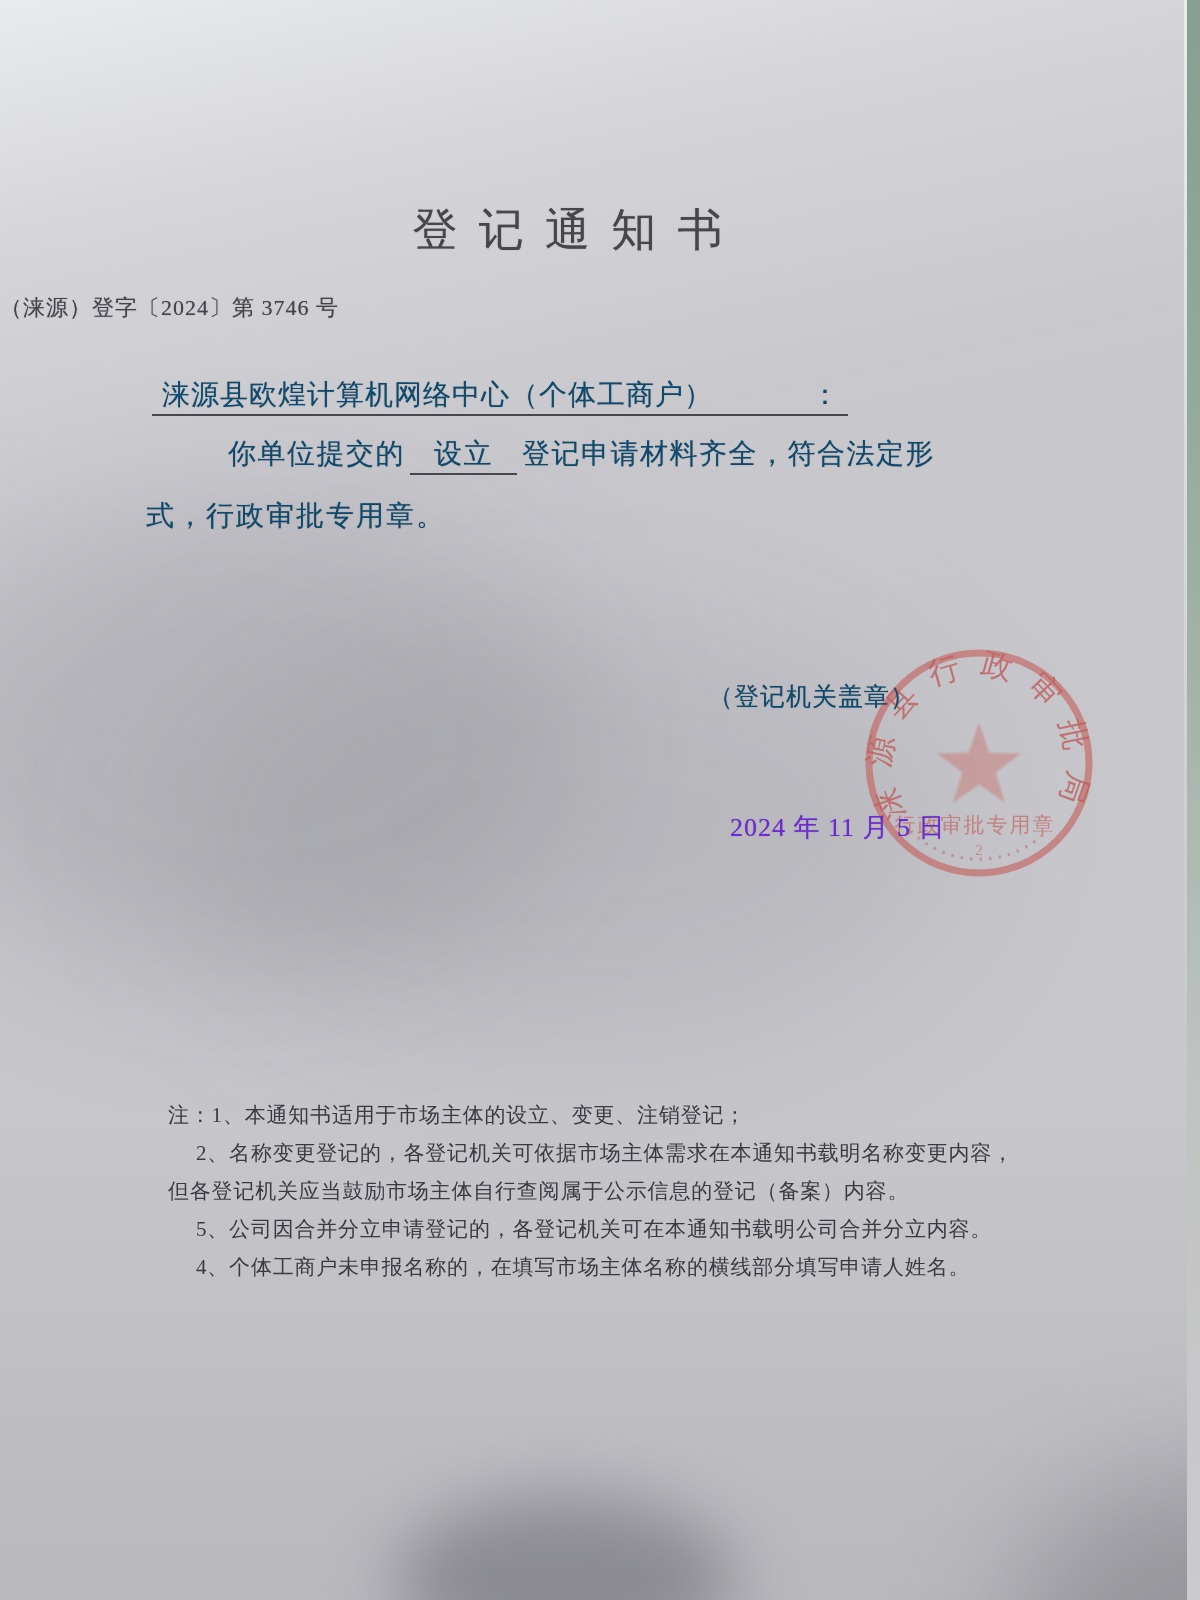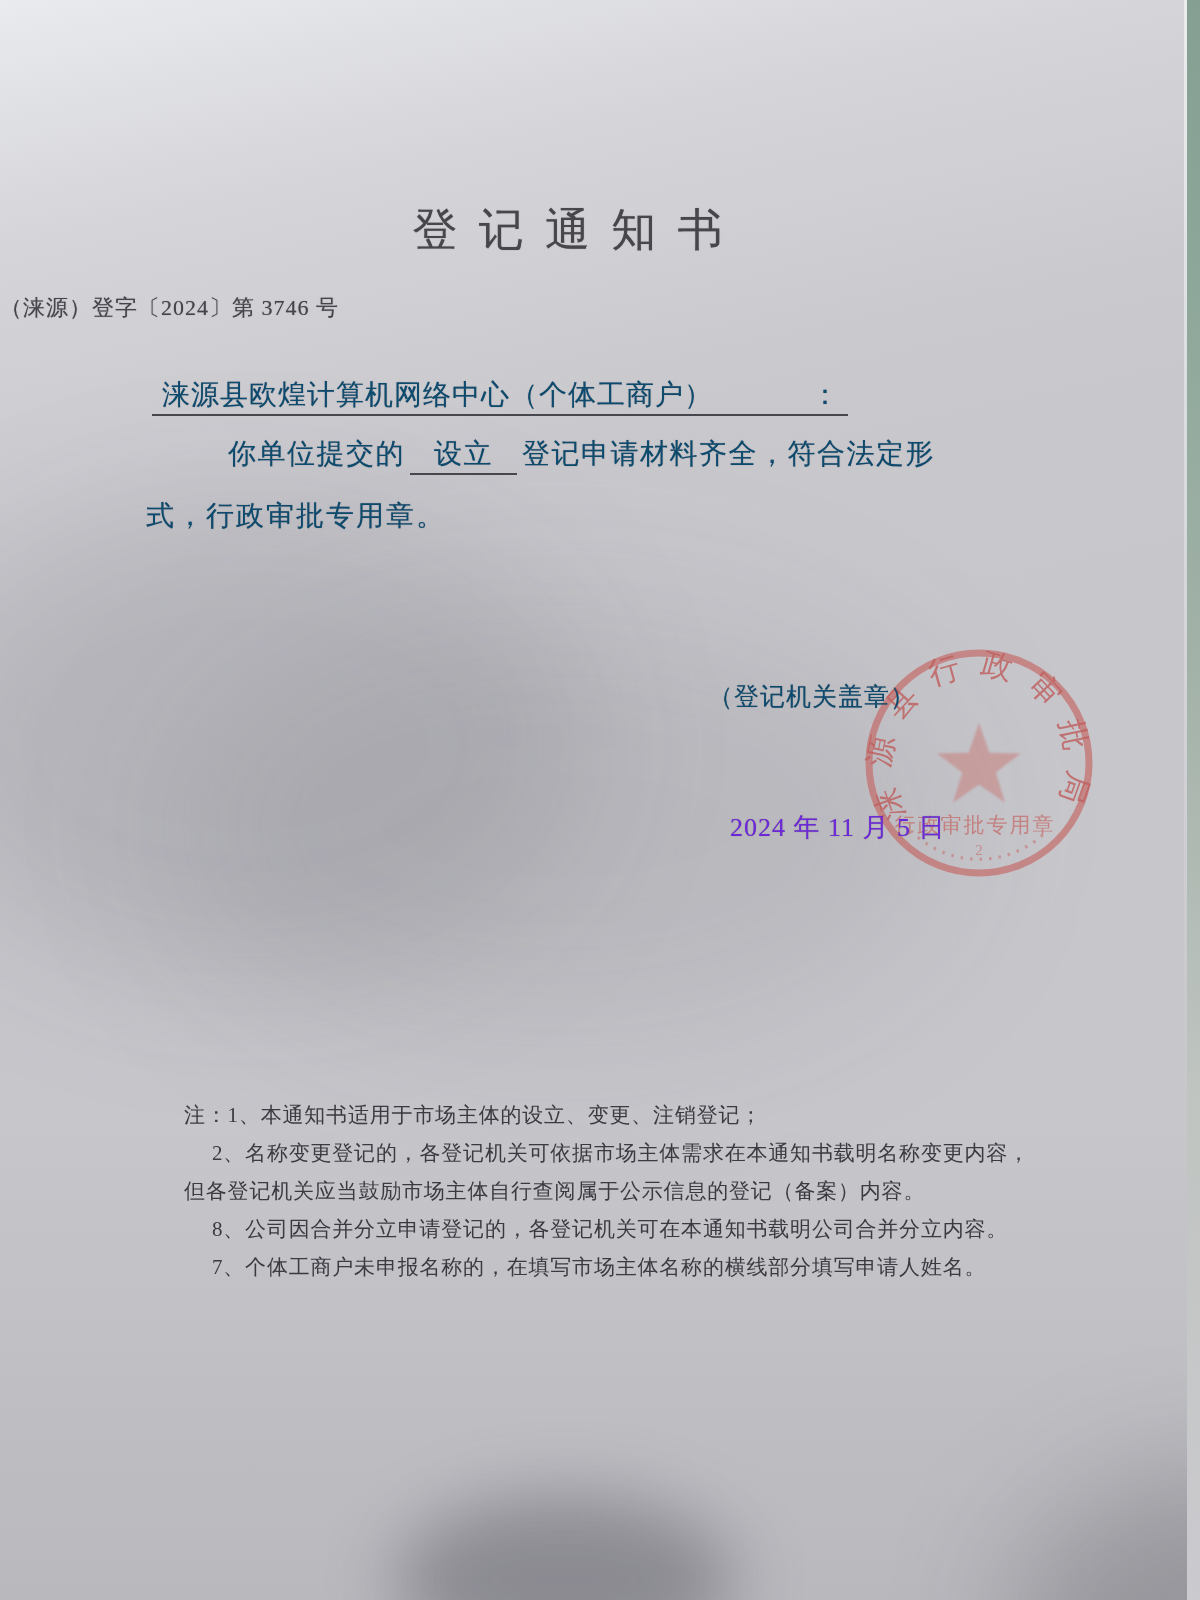--- a/index.html
+++ b/index.html
@@ -58,21 +58,21 @@
     padding:0 24px 2px 24px;margin:4px 5px;line-height:1.2;
   }
   .body-line2{position:absolute;top:497px;left:146px;z-index:3;font-size:28px;letter-spacing:2px;white-space:nowrap;}
   .seal-caption{position:absolute;top:680px;left:708px;z-index:4;font-size:25px;letter-spacing:1px;white-space:nowrap;}
   .date-line{position:absolute;top:810px;left:730px;z-index:4;font-size:26px;letter-spacing:1px;color:#6d28d9;white-space:nowrap;}
   
   .seal{position:absolute;left:857px;top:641px;width:244px;height:244px;z-index:3;opacity:0.93;}
   
   .notes{
     position:absolute;top:1096px;left:168px;width:910px;z-index:3;
-    font-size:21px;line-height:38px;color:#3b3a40;letter-spacing:0.8px;margin-left:16px;
+    font-size:21px;line-height:38px;color:#3b3a40;letter-spacing:0.8px;
   }
   .notes .indent{padding-left:28px;}
 </style>
 </head>
 <body>
 
 <div id="page">
 
   <div class="light-top"></div>
   <div class="shade shade-mid-left"></div>
@@ -110,17 +110,17 @@
     </text>
     <text x="118" y="191" text-anchor="middle" font-size="21" letter-spacing="2" fill="#c4615e" opacity="0.72" font-family="Liberation Serif, DejaVu Serif, serif">行政审批专用章</text>
     <text x="122" y="214" text-anchor="middle" font-size="15" fill="#c4615e" opacity="0.6" font-family="Liberation Serif, DejaVu Serif, serif">2</text>
     <path d="M 54 190 A 96 96 0 0 0 190 190" fill="none" stroke="#c4615e" stroke-width="3.2" stroke-dasharray="2.5 7" opacity="0.5"></path>
   </svg>
 
   <div class="notes">
     <div>注：1、本通知书适用于市场主体的设立、变更、注销登记；</div>
     <div class="indent">2、名称变更登记的，各登记机关可依据市场主体需求在本通知书载明名称变更内容，</div>
     <div>但各登记机关应当鼓励市场主体自行查阅属于公示信息的登记（备案）内容。</div>
-    <div class="indent">8、公司因合并分立申请登记的，各登记机关可在本通知书载明公司合并分立内容。</div>
-    <div class="indent">7、个体工商户未申报名称的，在填写市场主体名称的横线部分填写申请人姓名。</div>
+    <div class="indent">5、公司因合并分立申请登记的，各登记机关可在本通知书载明公司合并分立内容。</div>
+    <div class="indent">4、个体工商户未申报名称的，在填写市场主体名称的横线部分填写申请人姓名。</div>
   </div>
 
 </div>
 
 </body></html>

